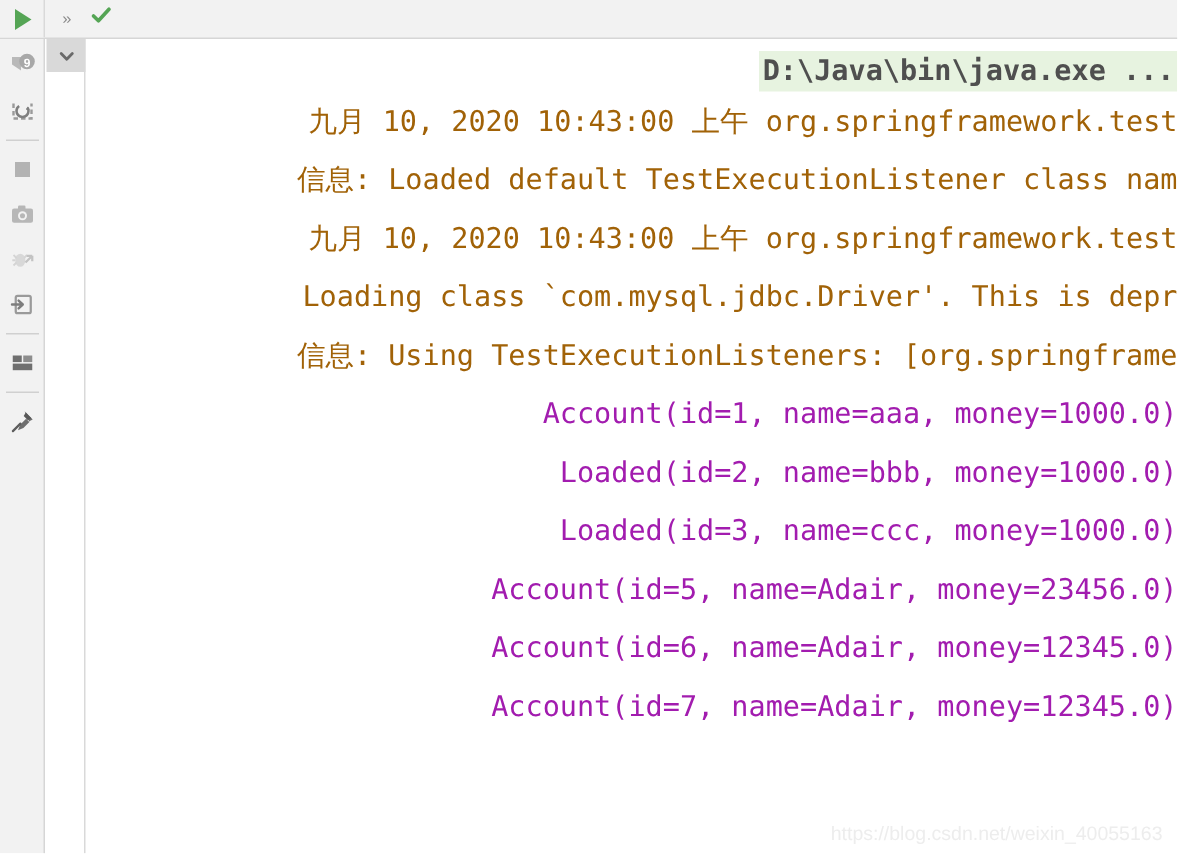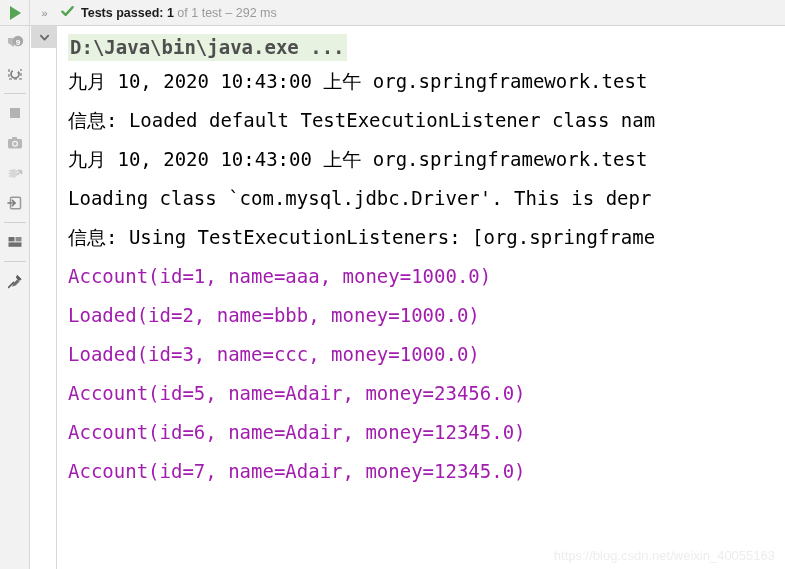--- a/index.html
+++ b/index.html
@@ -103,40 +103,41 @@
   }
 
   
   .console {
     position: absolute;
     left: 58px; top: 27px;
     width: 727px; height: 542px;
     background: #ffffff;
     overflow: hidden;
     padding-top: 5px;
+    text-align: right;
   }
   .line {
     height: 39px;
     line-height: 39px;
     white-space: pre;
     font-family: "DejaVu Sans Mono", "Liberation Mono", monospace;
     font-size: 19px;
     padding-left: 10px;
   }
   .line.cmd {
     color: #4f4f4f;
     font-weight: bold;
     height: 30px;
     line-height: 30px;
   }
   .line.cmd .hl {
     background: #e7f3e0;
     padding: 2px 2px 3px 2px;
   }
-  .line.err { color: #000000; }
+  .line.err { color: #a16207; }
   .line.out { color: #a21caf; }
 
   
   .watermark {
     position: absolute;
     right: 10px; bottom: 6px;
     font-size: 13px;
     color: #ededed;
     font-family: "Liberation Sans", sans-serif;
     white-space: nowrap;
@@ -154,21 +155,20 @@
     </div>
 
     <span class="overflow-chevrons">»</span>
 
     <span class="check-mark">
       <svg width="15" height="15" viewBox="0 0 16 16">
         <path d="M2.5 8.2 L6 11.6 L13.5 3.4" stroke="#55a555" stroke-width="2.6" fill="none" stroke-linecap="round" stroke-linejoin="round"></path>
       </svg>
     </span>
 
-    <span class="status-text"><span>Tests passed: 1</span><span class="dim">&nbsp;<span>of 1 test – 292 ms</span></span></span>
   </div>
 
   <div class="sidebar">
 
     <div class="side-btn">
       <svg width="18" height="18" viewBox="0 0 18 18">
         <path d="M2 3 L8 3 L8 12 L2 8 Z" fill="#b9b9b9"></path>
         <circle cx="12" cy="6" r="5.2" fill="#a8a8a8"></circle>
         <text x="12" y="9.5" font-size="8" fill="#ffffff" text-anchor="middle" font-family="Liberation Sans, sans-serif" font-weight="bold">9</text>
       </svg>

